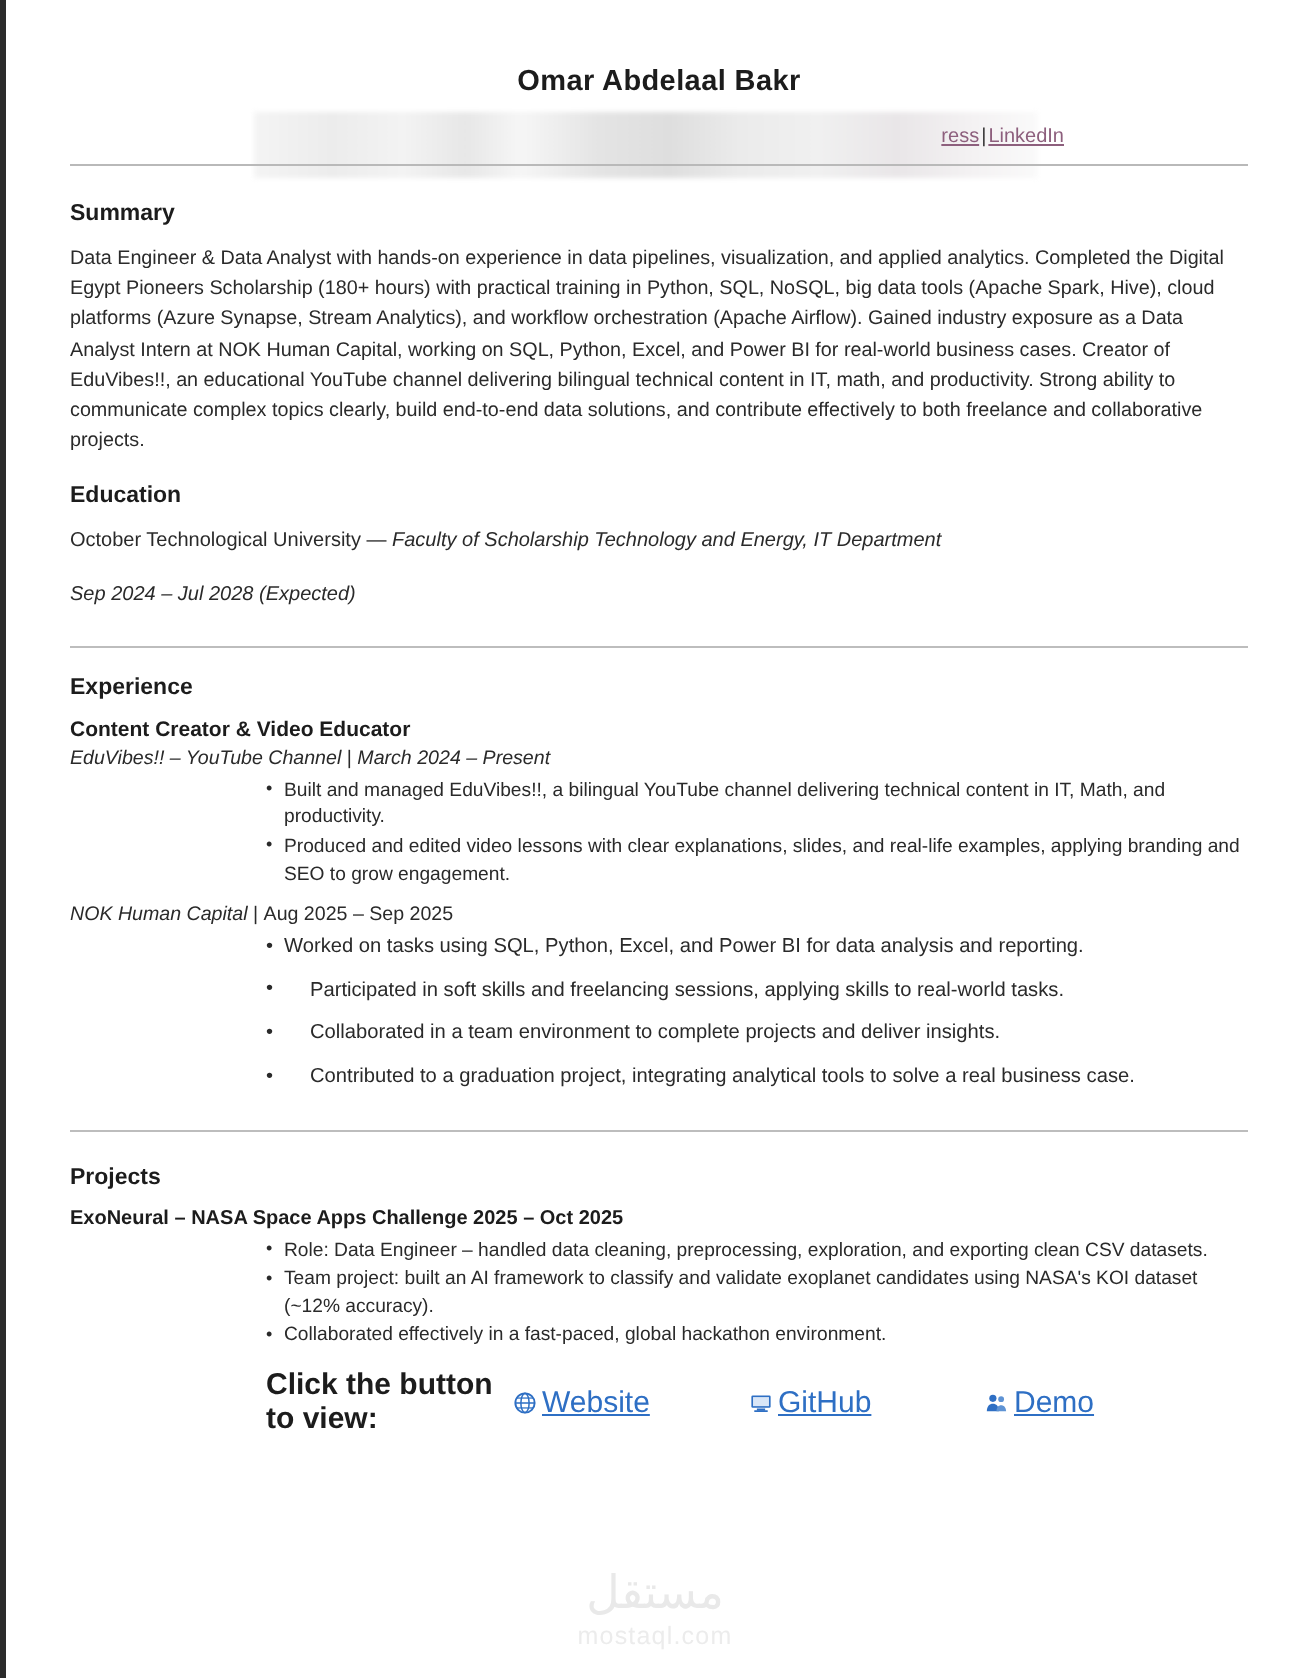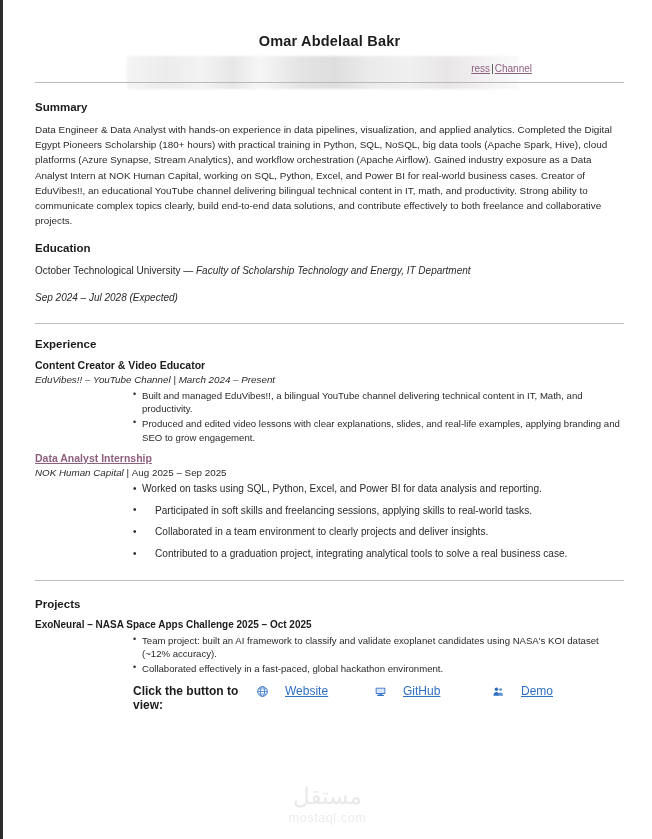--- a/index.html
+++ b/index.html
@@ -193,33 +193,33 @@
   .proj-title {
     font-size: 10px;
     font-weight: bold;
     color: #1c1c1c;
     margin: 0 0 4px 0;
   }
   .links-row {
     padding-left: 98px;
     margin-top: 9px;
     display: flex;
-    align-items: flex-start;
-    font-size: 12px;
+    align-items: center;
+    font-size: 15px;
   }
   .links-label {
     font-weight: bold;
     color: #1c1c1c;
     width: 124px;
     flex: 0 0 124px;
   }
   .ext-link {
     display: inline-flex;
     align-items: center;
-    gap: 17px;
+    gap: 3px;
     color: #2e6fc4;
     text-decoration: none;
     width: 118px;
     flex: 0 0 118px;
   }
   .ext-link .lbl { text-decoration: underline; }
   .ext-link svg { display: block; }
 
   
   .watermark {
@@ -248,21 +248,21 @@
 <body>
 
 <div class="page">
   <div class="doc">
 
     <div class="doc-name">Omar Abdelaal Bakr</div>
 
     <div class="contact-line">
       <div class="redaction"></div>
       <div class="contact-text">
-        <span class="lnk">ress</span><span class="sep">|</span><span class="lnk">Channel</span>
+        <span class="lnk">ress</span><span class="sep">|</span><span class="lnk">LinkedIn</span>
       </div>
     </div>
     <hr class="hr-header">
 
     <div class="sec-title">Summary</div>
     <p class="body-text">Data Engineer &amp; Data Analyst with hands-on experience in data pipelines, visualization, and applied analytics. Completed the Digital Egypt Pioneers Scholarship (180+ hours) with practical training in Python, SQL, NoSQL, big data tools (Apache Spark, Hive), cloud platforms (Azure Synapse, Stream Analytics), and workflow orchestration (Apache Airflow). Gained industry exposure as a Data Analyst Intern at NOK Human Capital, working on SQL, Python, Excel, and Power BI for real-world business cases. Creator of EduVibes!!, an educational YouTube channel delivering bilingual technical content in IT, math, and productivity. Strong ability to communicate complex topics clearly, build end-to-end data solutions, and contribute effectively to both freelance and collaborative projects.</p>
 
     <div class="sec-title">Education</div>
     <div class="edu-line">
       <span>October Technological University</span>
@@ -282,39 +282,39 @@
         <span class="upright">|</span>
         <span>March 2024 – Present</span>
       </div>
       <ul class="tight-bullets">
         <li>Built and managed EduVibes!!, a bilingual YouTube channel delivering technical content in IT, Math, and productivity.</li>
         <li>Produced and edited video lessons with clear explanations, slides, and real-life examples, applying branding and SEO to grow engagement.</li>
       </ul>
     </div>
 
     <div style="margin-top:8px;">
-      <div class="job-title link">Data Analyst Internship</div>
       <div class="job-meta">
         <span>NOK Human Capital</span>
         <span class="upright">|</span>
         <span class="upright">Aug 2025 – Sep 2025</span>
       </div>
       <ul class="wide-bullets">
         <li class="first">Worked on tasks using SQL, Python, Excel, and Power BI for data analysis and reporting.</li>
         <li>Participated in soft skills and freelancing sessions, applying skills to real-world tasks.</li>
-        <li>Collaborated in a team environment to clearly projects and deliver insights.</li>
+        <li>Collaborated in a team environment to complete projects and deliver insights.</li>
         <li>Contributed to a graduation project, integrating analytical tools to solve a real business case.</li>
       </ul>
     </div>
 
     <hr class="hr-sec">
 
     <div class="sec-title" style="margin-top:17px;">Projects</div>
     <div class="proj-title">ExoNeural – NASA Space Apps Challenge 2025 – Oct 2025</div>
     <ul class="tight-bullets">
+      <li>Role: Data Engineer – handled data cleaning, preprocessing, exploration, and exporting clean CSV datasets.</li>
       <li>Team project: built an AI framework to classify and validate exoplanet candidates using NASA's KOI dataset (~12% accuracy).</li>
       <li>Collaborated effectively in a fast-paced, global hackathon environment.</li>
     </ul>
 
     <div class="links-row">
       <span class="links-label">Click the button to view:</span>
 
       <a class="ext-link" href="#">
         <span>
           <svg width="11" height="11" viewBox="0 0 16 16">

